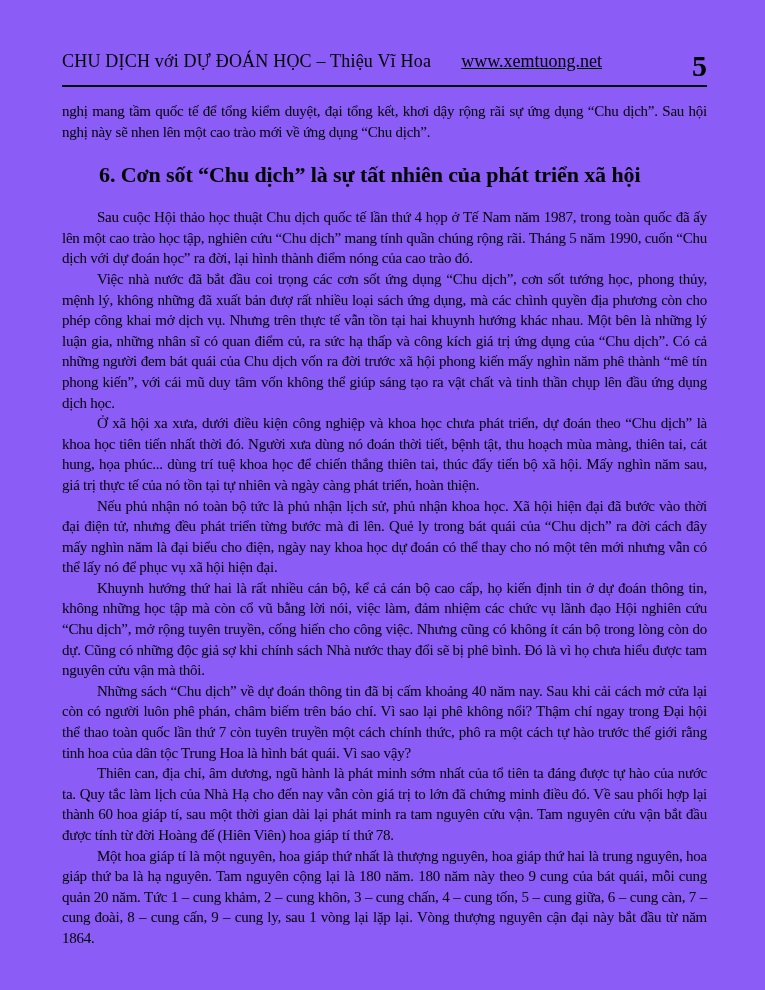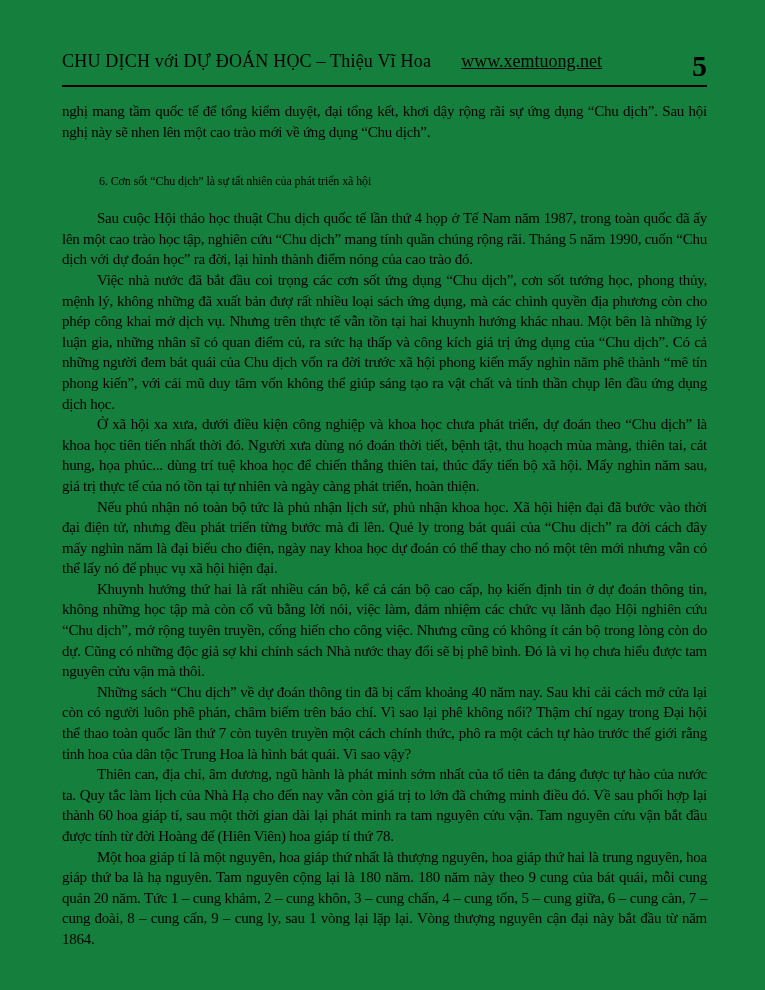--- a/index.html
+++ b/index.html
@@ -6,21 +6,21 @@
   html, body { margin: 0; padding: 0; background: #ffffff; }
   body {
     width: 765px; height: 990px;
     font-family: "Liberation Serif", serif;
     color: #000;
     overflow: hidden;
   }
   .page {
     width: 765px; height: 990px;
     padding: 42px 58px 0 62px;
-    background: #15803d;
+    background: #8b5cf6;
   }
   .header {
     display: flex;
     align-items: baseline;
     border-bottom: 2px solid #000;
     padding-bottom: 13px;
   }
   .book-title {
     flex: 1;
     font-size: 18px;
@@ -49,23 +49,23 @@
     font-size: 15px;
     line-height: 20.6px;
     letter-spacing: -0.25px;
     text-align: justify;
     text-indent: 35px;
   }
   .body-text p.continuation {
     text-indent: 0;
   }
   .section-heading {
-    font-size: 12px;
-    font-weight: normal;
-    margin: 32px 0 19px 37px;
+    font-size: 22px;
+    font-weight: bold;
+    margin: 20px 0 19px 37px;
     letter-spacing: -0.1px;
   }
 </style>
 </head>
 <body>
 
 <div class="page">
 
   <div class="header">
     <span class="book-title">CHU DỊCH với DỰ ĐOÁN HỌC – Thiệu Vĩ Hoa</span>

